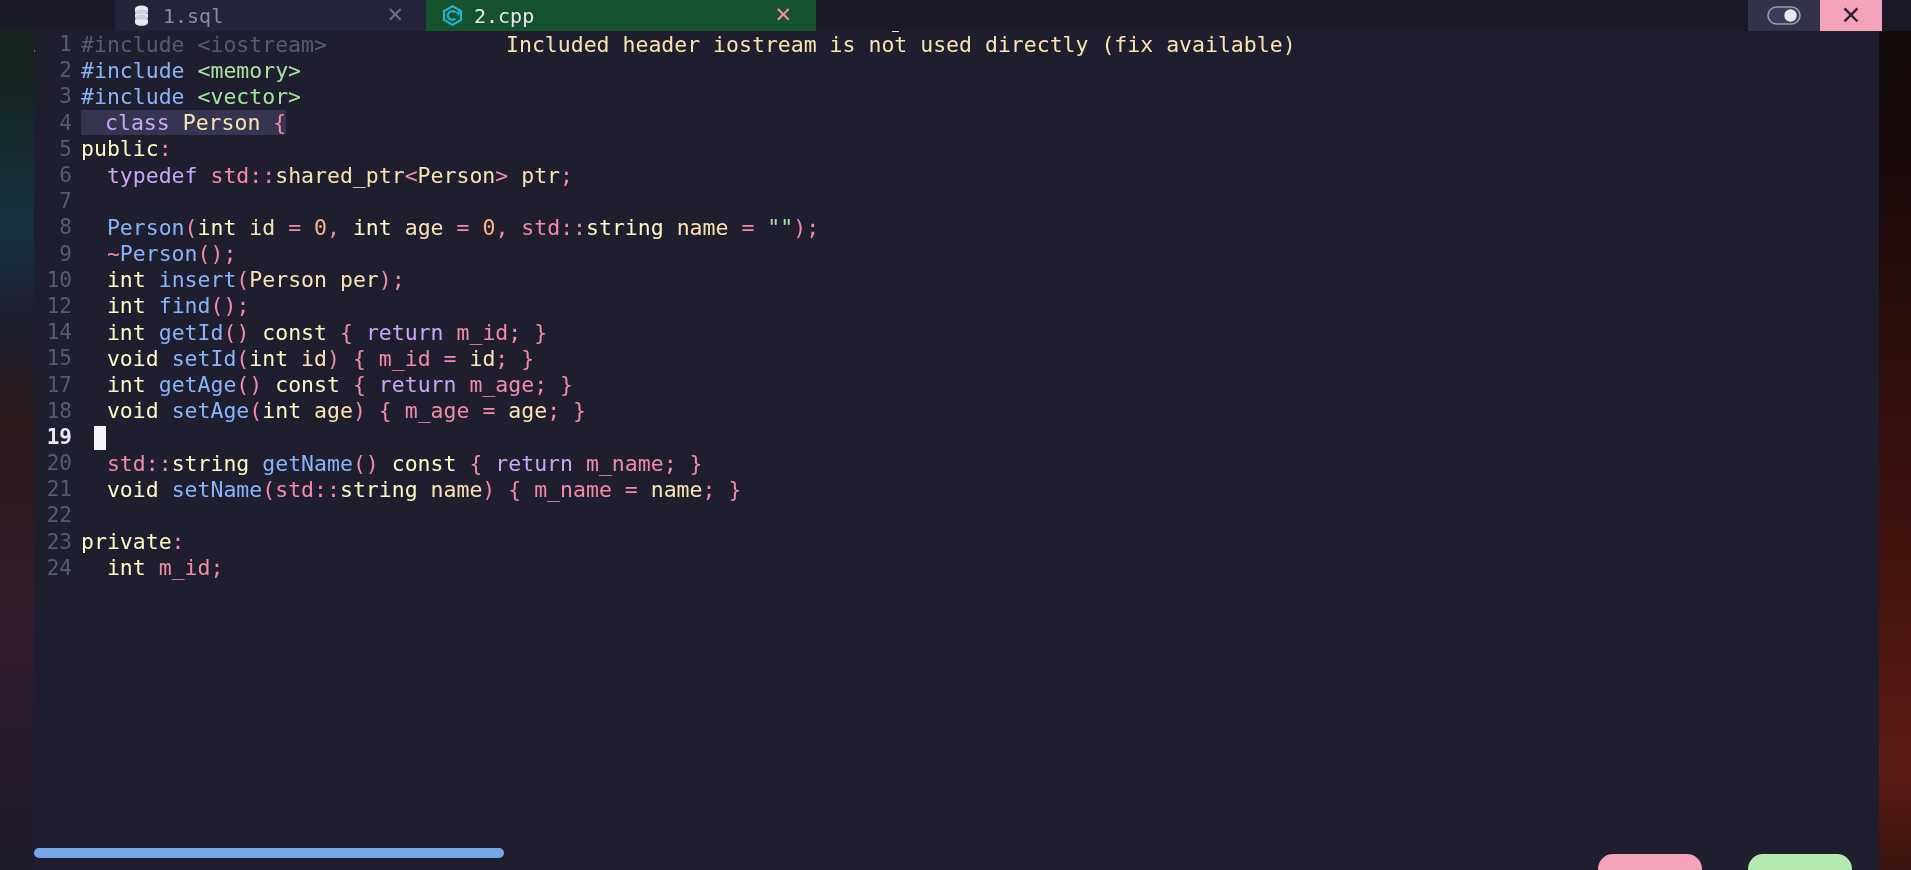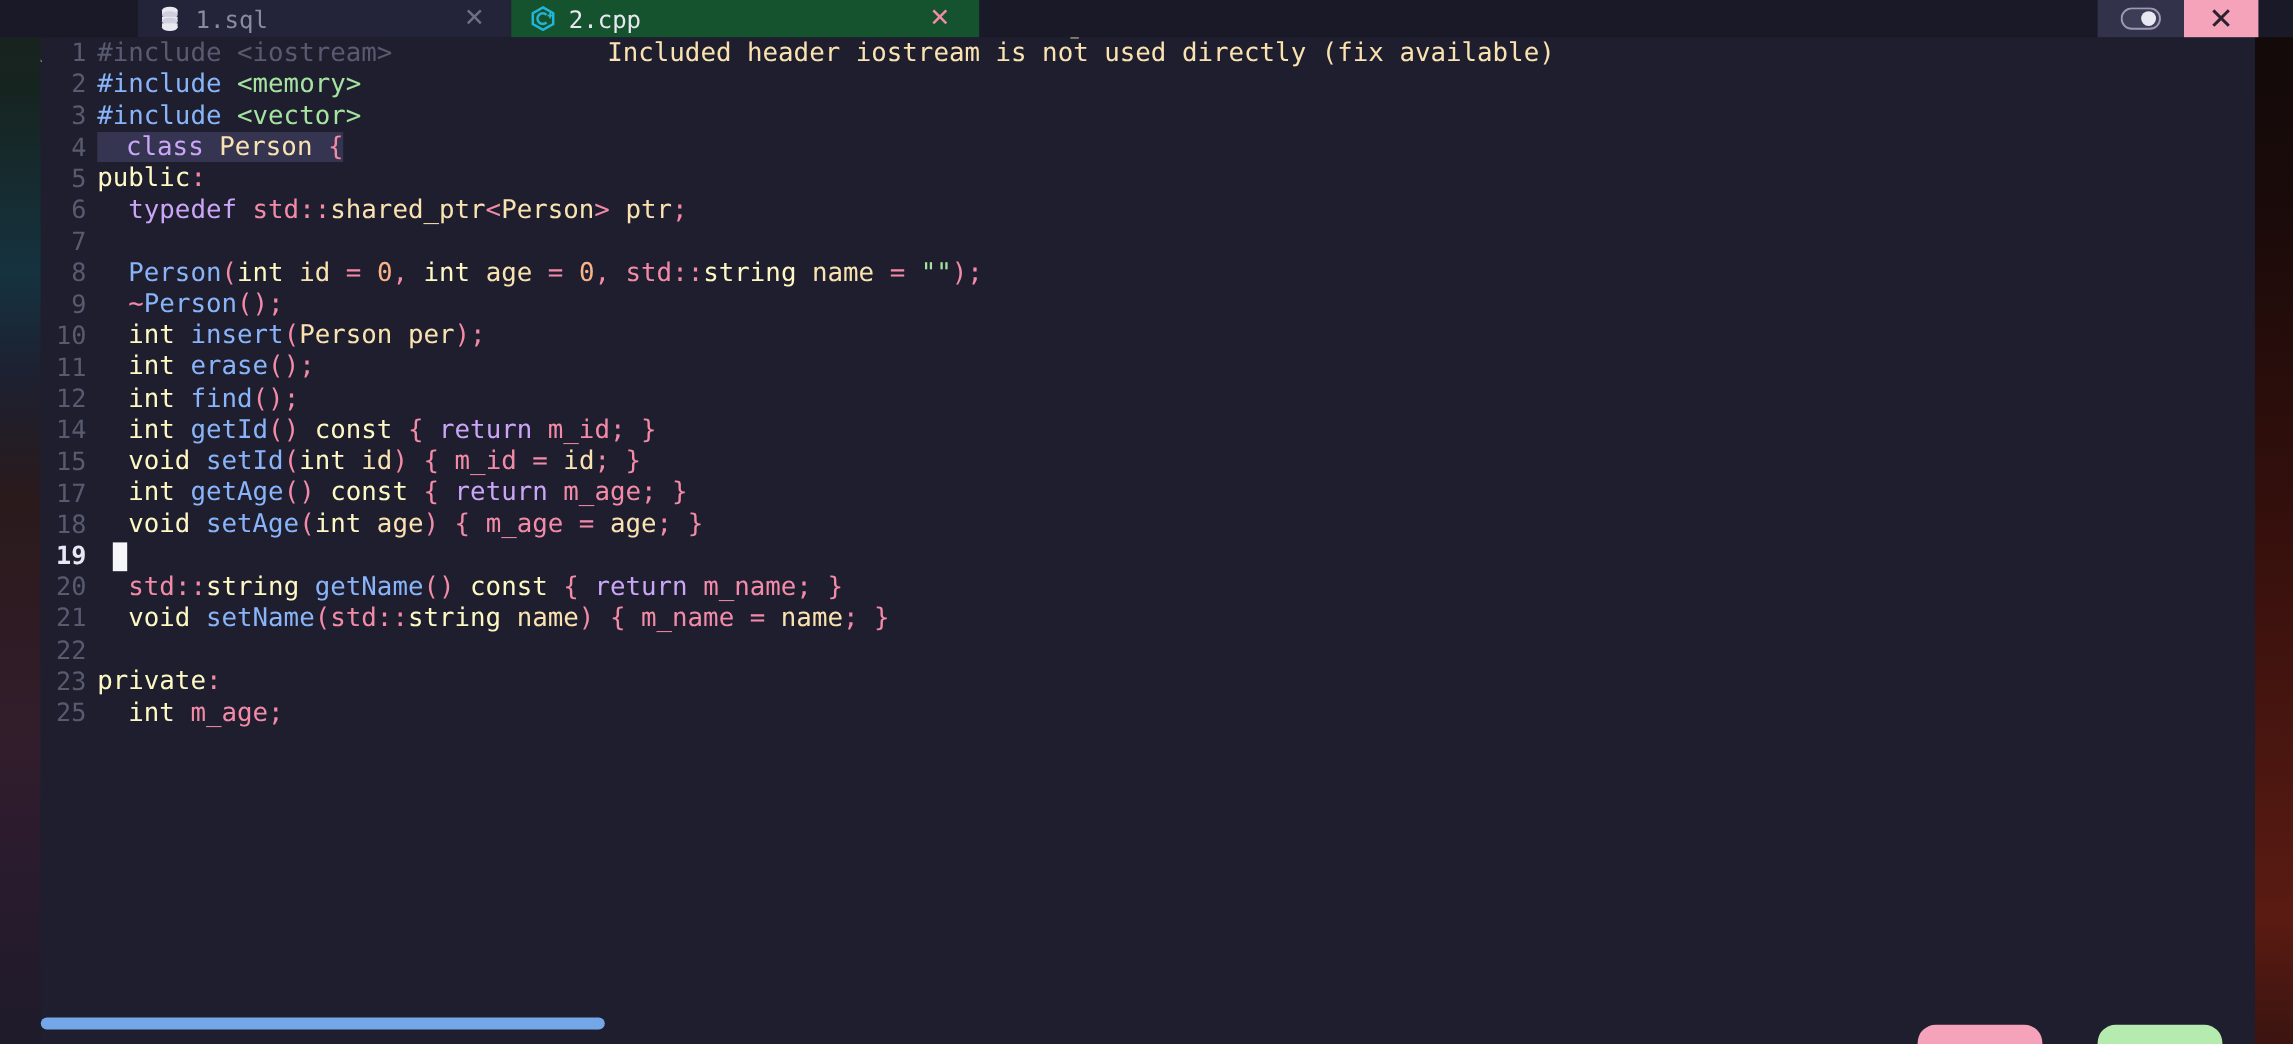--- a/index.html
+++ b/index.html
@@ -215,32 +215,31 @@
             </svg></span></div><div class="code"><span class="t-dim">#include &lt;iostream&gt;</span></div></div>
       <div class="line"><div class="gutter">2</div><div class="code"><span class="t-pre">#include</span> <span class="t-str">&lt;memory&gt;</span></div></div>
       <div class="line"><div class="gutter">3</div><div class="code"><span class="t-pre">#include</span> <span class="t-str">&lt;vector&gt;</span></div></div>
       <div class="line"><div class="gutter">4</div><div class="code"><span class="hl-block"><span class="t-kw">class</span> <span class="t-id">Person</span> <span class="t-punc">{</span></span></div></div>
       <div class="line"><div class="gutter">5</div><div class="code"><span class="t-type">public</span><span class="t-punc">:</span></div></div>
       <div class="line"><div class="gutter">6</div><div class="code">  <span class="t-kw">typedef</span> <span class="t-punc">std</span><span class="t-punc">:</span><span class="t-punc">:</span><span class="t-id">shared_ptr</span><span class="t-punc">&lt;</span><span class="t-id">Person</span><span class="t-punc">&gt;</span> <span class="t-id">ptr</span><span class="t-punc">;</span></div></div>
       <div class="line"><div class="gutter">7</div><div class="code"></div></div>
       <div class="line"><div class="gutter">8</div><div class="code">  <span class="t-fn">Person</span><span class="t-punc">(</span><span class="t-type">int</span> <span class="t-id">id</span> <span class="t-punc">=</span> <span class="t-num">0</span><span class="t-punc">,</span> <span class="t-type">int</span> <span class="t-id">age</span> <span class="t-punc">=</span> <span class="t-num">0</span><span class="t-punc">,</span> <span class="t-punc">std</span><span class="t-punc">:</span><span class="t-punc">:</span><span class="t-type">string</span> <span class="t-id">name</span> <span class="t-punc">=</span> <span class="t-str">""</span><span class="t-punc">)</span><span class="t-punc">;</span></div></div>
       <div class="line"><div class="gutter">9</div><div class="code">  <span class="t-punc">~</span><span class="t-fn">Person</span><span class="t-punc">(</span><span class="t-punc">)</span><span class="t-punc">;</span></div></div>
       <div class="line"><div class="gutter">10</div><div class="code">  <span class="t-type">int</span> <span class="t-fn">insert</span><span class="t-punc">(</span><span class="t-id">Person</span> <span class="t-id">per</span><span class="t-punc">)</span><span class="t-punc">;</span></div></div>
-      <div class="line"><div class="gutter">11</div><div class="code">  <span class="t-type">int</span> <span class="t-fn">erase</span><span class="t-punc">(</span><span class="t-punc">)</span><span class="t-punc">;</span></div></div>
       <div class="line"><div class="gutter">12</div><div class="code">  <span class="t-type">int</span> <span class="t-fn">find</span><span class="t-punc">(</span><span class="t-punc">)</span><span class="t-punc">;</span></div></div>
       <div class="line"><div class="gutter">14</div><div class="code">  <span class="t-type">int</span> <span class="t-fn">getId</span><span class="t-punc">(</span><span class="t-punc">)</span> <span class="t-type">const</span> <span class="t-punc">{</span> <span class="t-kw">return</span> <span class="t-mem">m_id</span><span class="t-punc">;</span> <span class="t-punc">}</span></div></div>
       <div class="line"><div class="gutter">15</div><div class="code">  <span class="t-type">void</span> <span class="t-fn">setId</span><span class="t-punc">(</span><span class="t-type">int</span> <span class="t-id">id</span><span class="t-punc">)</span> <span class="t-punc">{</span> <span class="t-mem">m_id</span> <span class="t-punc">=</span> <span class="t-id">id</span><span class="t-punc">;</span> <span class="t-punc">}</span></div></div>
       <div class="line"><div class="gutter">17</div><div class="code">  <span class="t-type">int</span> <span class="t-fn">getAge</span><span class="t-punc">(</span><span class="t-punc">)</span> <span class="t-type">const</span> <span class="t-punc">{</span> <span class="t-kw">return</span> <span class="t-mem">m_age</span><span class="t-punc">;</span> <span class="t-punc">}</span></div></div>
       <div class="line"><div class="gutter">18</div><div class="code">  <span class="t-type">void</span> <span class="t-fn">setAge</span><span class="t-punc">(</span><span class="t-type">int</span> <span class="t-id">age</span><span class="t-punc">)</span> <span class="t-punc">{</span> <span class="t-mem">m_age</span> <span class="t-punc">=</span> <span class="t-id">age</span><span class="t-punc">;</span> <span class="t-punc">}</span></div></div>
       <div class="line"><div class="gutter active">19</div><div class="code">&nbsp;<span class="cursor"></span></div></div>
       <div class="line"><div class="gutter">20</div><div class="code">  <span class="t-punc">std</span><span class="t-punc">:</span><span class="t-punc">:</span><span class="t-type">string</span> <span class="t-fn">getName</span><span class="t-punc">(</span><span class="t-punc">)</span> <span class="t-type">const</span> <span class="t-punc">{</span> <span class="t-kw">return</span> <span class="t-mem">m_name</span><span class="t-punc">;</span> <span class="t-punc">}</span></div></div>
       <div class="line"><div class="gutter">21</div><div class="code">  <span class="t-type">void</span> <span class="t-fn">setName</span><span class="t-punc">(</span><span class="t-punc">std</span><span class="t-punc">:</span><span class="t-punc">:</span><span class="t-type">string</span> <span class="t-id">name</span><span class="t-punc">)</span> <span class="t-punc">{</span> <span class="t-mem">m_name</span> <span class="t-punc">=</span> <span class="t-id">name</span><span class="t-punc">;</span> <span class="t-punc">}</span></div></div>
       <div class="line"><div class="gutter">22</div><div class="code"></div></div>
       <div class="line"><div class="gutter">23</div><div class="code"><span class="t-type">private</span><span class="t-punc">:</span></div></div>
-      <div class="line"><div class="gutter">25</div><div class="code">  <span class="t-type">int</span> <span class="t-mem">m_age</span><span class="t-punc">;</span></div></div>
+      <div class="line"><div class="gutter">24</div><div class="code">  <span class="t-type">int</span> <span class="t-mem">m_id</span><span class="t-punc">;</span></div></div>
     </div>
   <div class="inlay" id="inlay-hint" style="left: 472px; top: 0px;">
     <span class="inlay-bullet"></span>
     <span class="t-hint">Included header iostream is not used directly (fix available)</span>
   </div>
 </div>
 
 <div class="hscroll">
   <div class="hscroll-thumb"></div>
 </div>

